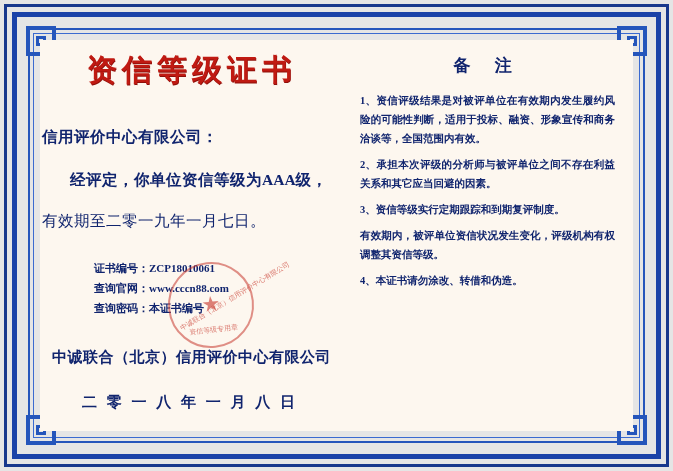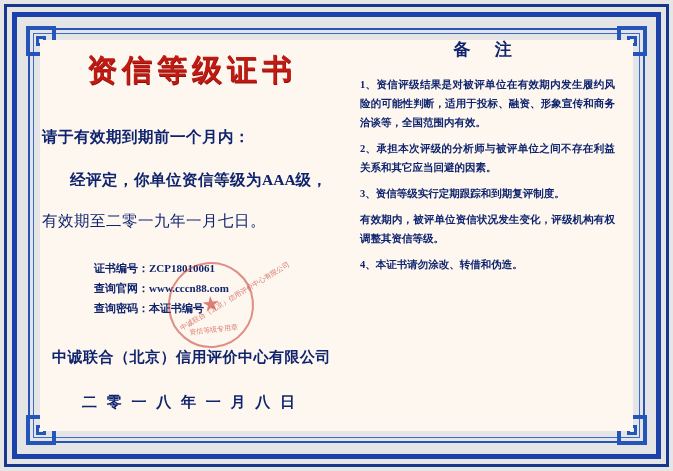--- a/index.html
+++ b/index.html
@@ -179,21 +179,21 @@
     width: 100%;
     text-align: center;
     font-size: 7px;
     color: rgba(196, 40, 30, 0.75);
   }
 
   
   .right-col {
     position: absolute;
     left: 360px;
-    top: 38px;
+    top: 54px;
     width: 255px;
   }
   .notes-title {
     text-align: center;
     font-size: 17px;
     font-weight: bold;
     color: #10246e;
     letter-spacing: 10px;
     margin-bottom: 14px;
   }
@@ -220,21 +220,21 @@
   <div class="corner tl"></div>
   <div class="corner tr"></div>
   <div class="corner bl"></div>
   <div class="corner br"></div>
 
   <div class="paper"></div>
 
   <div class="left-col">
     <div class="cert-title">资信等级证书</div>
 
-    <div class="company-line">请于有效期到期前一个月内：</div>
+    <div class="company-line">信用评价中心有限公司：</div>
 
     <div class="grade-line">
       <span>经评定，你单位资信等级为</span><span class="aaa">AAA</span><span>级，</span>
     </div>
 
     <div class="valid-line">有效期至二零一九年一月七日。</div>
 
     <div class="meta">
       <div>
         <span>证书编号：</span><span>ZCP18010061</span>

